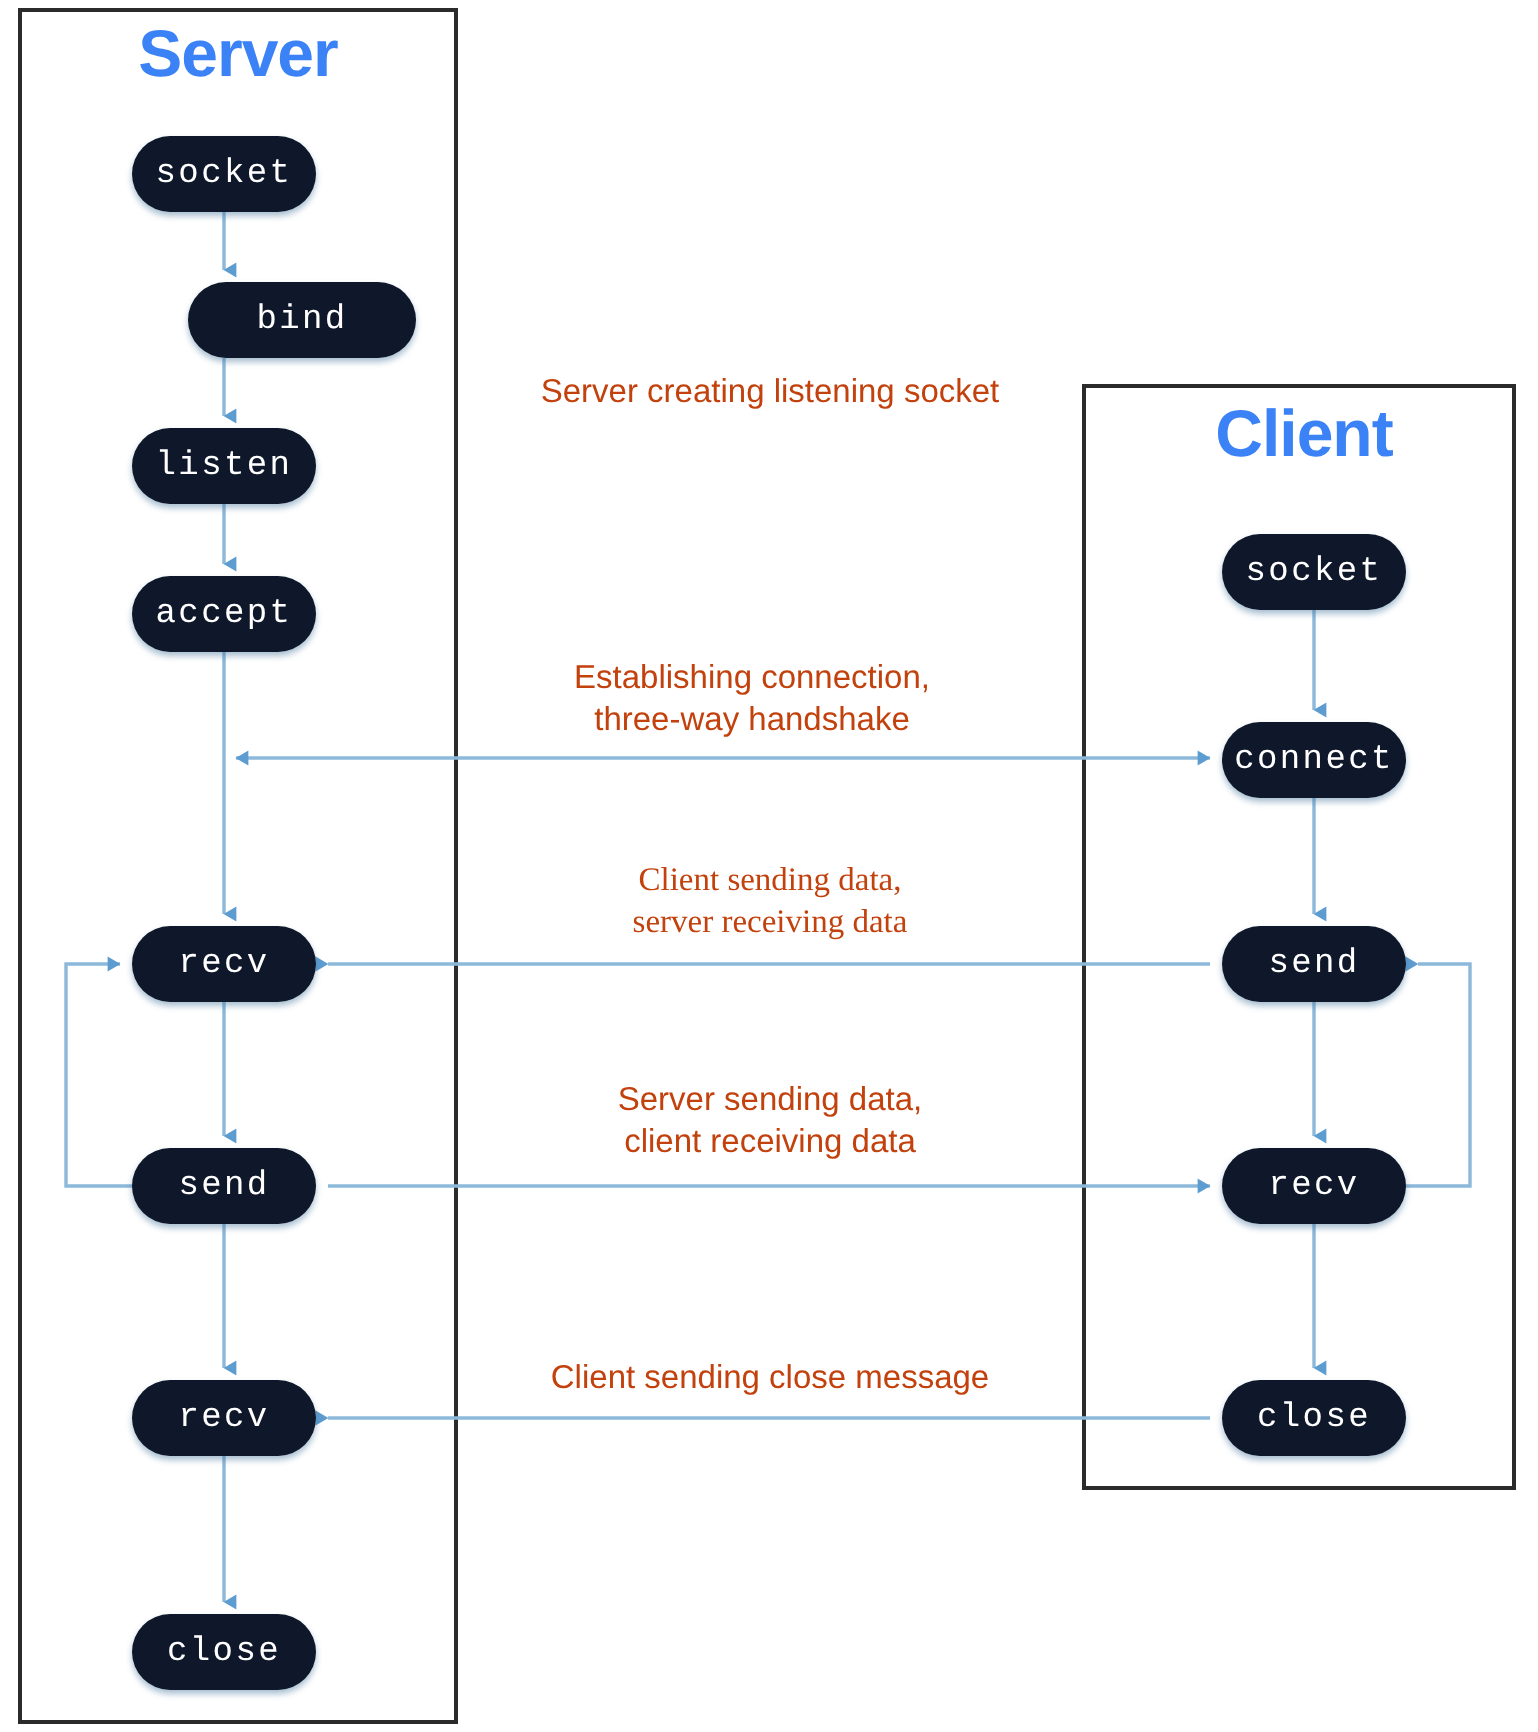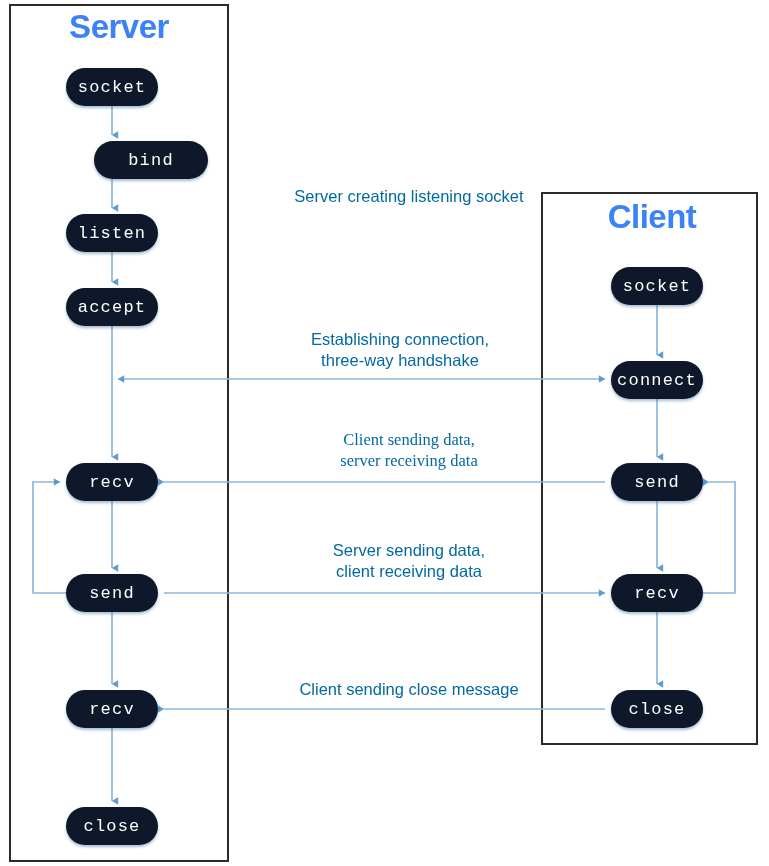--- a/index.html
+++ b/index.html
@@ -50,26 +50,25 @@
     display: flex;
     align-items: center;
     justify-content: center;
     box-shadow: 0 2px 3px rgba(60,110,150,0.45);
     user-select: none;
   }
   .edge-label {
     position: absolute;
     font-family: "Liberation Sans", sans-serif;
     font-size: 16.5px;
-    color: #0369a1;
+    color: #c2410c;
     text-align: center;
     line-height: 1.28;
     white-space: pre-line;
     transform: translateX(-50%);
-    margin-left: 24px;
   }
   .conn {
     stroke: #8cb8da;
     stroke-width: 1.7;
     fill: none;
   }
 </style>
 </head>
 <body>
 

